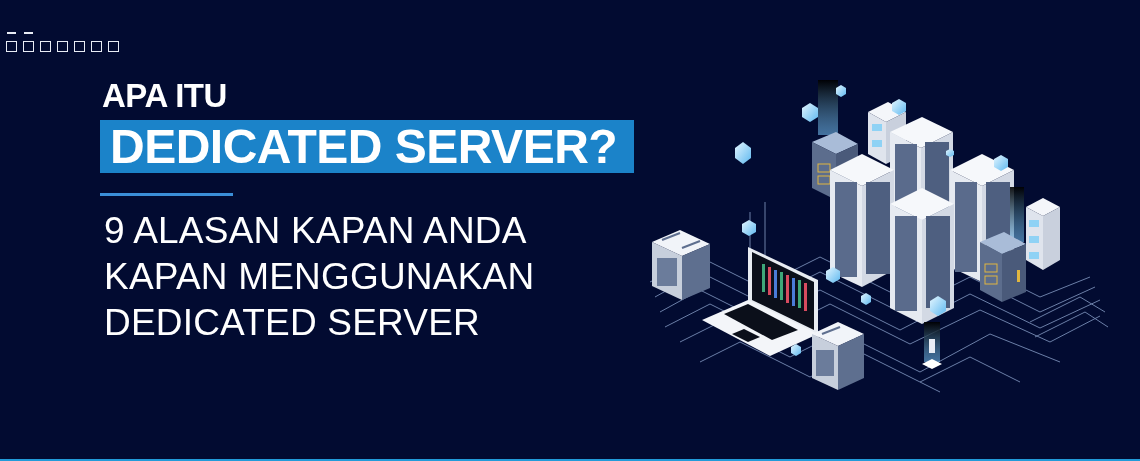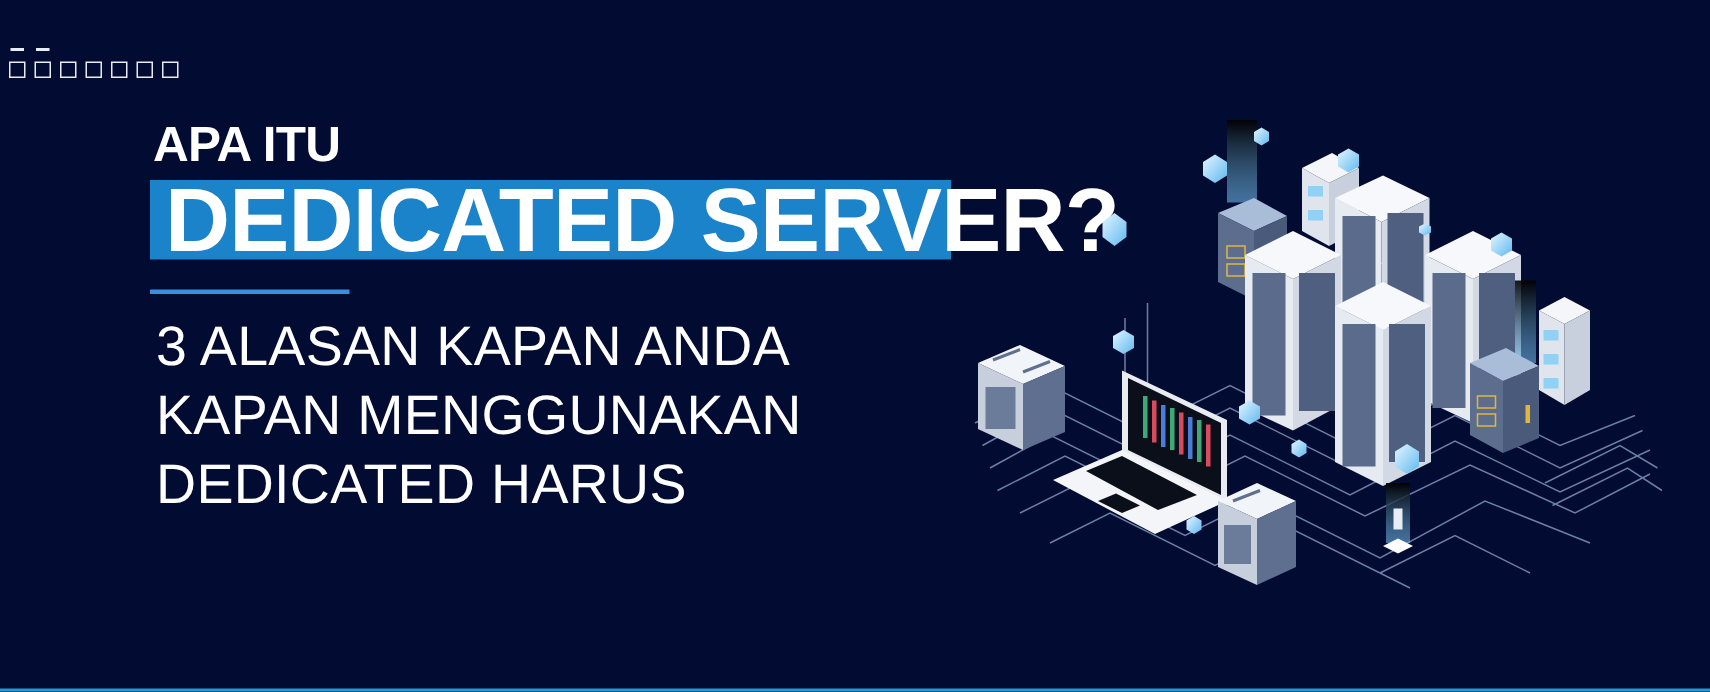--- a/index.html
+++ b/index.html
@@ -8,21 +8,21 @@
 
   .banner { position: absolute; left: 0; top: 0; width: 1140px; height: 461px; background: #020b31; overflow: hidden; margin-top: 12px; }
 
   
   .alt-text { position: absolute; left: 6px; top: 20px; display: flex; gap: 6px; }
   .tofu { position: relative; width: 11px; height: 11px; border: 1.6px solid #e8ecf5; margin-top: 9px; }
   .tofu.mark::before { content: ""; position: absolute; left: 0; top: -10px; width: 9px; height: 1.6px; background: #e8ecf5; }
 
   .kicker { position: absolute; left: 102px; top: 66px; font-size: 33px; font-weight: 700; letter-spacing: -0.5px; line-height: 36px; }
   .title-box { position: absolute; left: 100px; top: 108px; width: 534px; height: 53px; background: #1b83c9; }
-  .title { position: absolute; left: 110px; top: 107px; font-size: 60px; font-weight: 700; line-height: 56px; letter-spacing: -0.5px; white-space: nowrap; }
+  .title { position: absolute; left: 110px; top: 107px; font-size: 48px; font-weight: 700; line-height: 56px; letter-spacing: -0.5px; white-space: nowrap; }
   .rule { position: absolute; left: 100px; top: 181px; width: 133px; height: 3px; background: #3b8fd8; }
 
   .subtitle { position: absolute; left: 104px; top: 196px; font-size: 37px; line-height: 46px; font-weight: 400; letter-spacing: 0.2px; }
   .subtitle div { white-space: nowrap; }
 
   .stripe { position: absolute; left: 0; top: 447px; width: 1140px; height: 14px; background: #229bd9; }
 
   .illustration { position: absolute; left: 640px; top: 60px; width: 470px; height: 340px; }
 </style>
 </head>
@@ -39,23 +39,23 @@
     <span class="tofu"></span>
     <span class="tofu"></span>
   </div>
 
   <div class="kicker">APA ITU</div>
   <div class="title-box"></div>
   <div class="title">DEDICATED SERVER?</div>
   <div class="rule"></div>
 
   <div class="subtitle">
-    <div>3 ALASAN KAPAN ANDA</div>
+    <div>9 ALASAN KAPAN ANDA</div>
     <div>KAPAN MENGGUNAKAN</div>
-    <div>DEDICATED HARUS</div>
+    <div>DEDICATED SERVER</div>
   </div>
 
   <svg class="illustration" viewBox="0 0 470 340" xmlns="http://www.w3.org/2000/svg">
     <defs>
       <linearGradient id="beam" x1="0" y1="0" x2="0" y2="1">
         <stop offset="0" stop-color="#000000" stop-opacity="0.9"></stop>
         <stop offset="1" stop-color="#6fb6e8" stop-opacity="0.6"></stop>
       </linearGradient>
       <linearGradient id="gem" x1="0" y1="0" x2="1" y2="1">
         <stop offset="0" stop-color="#e4f6ff"></stop>

